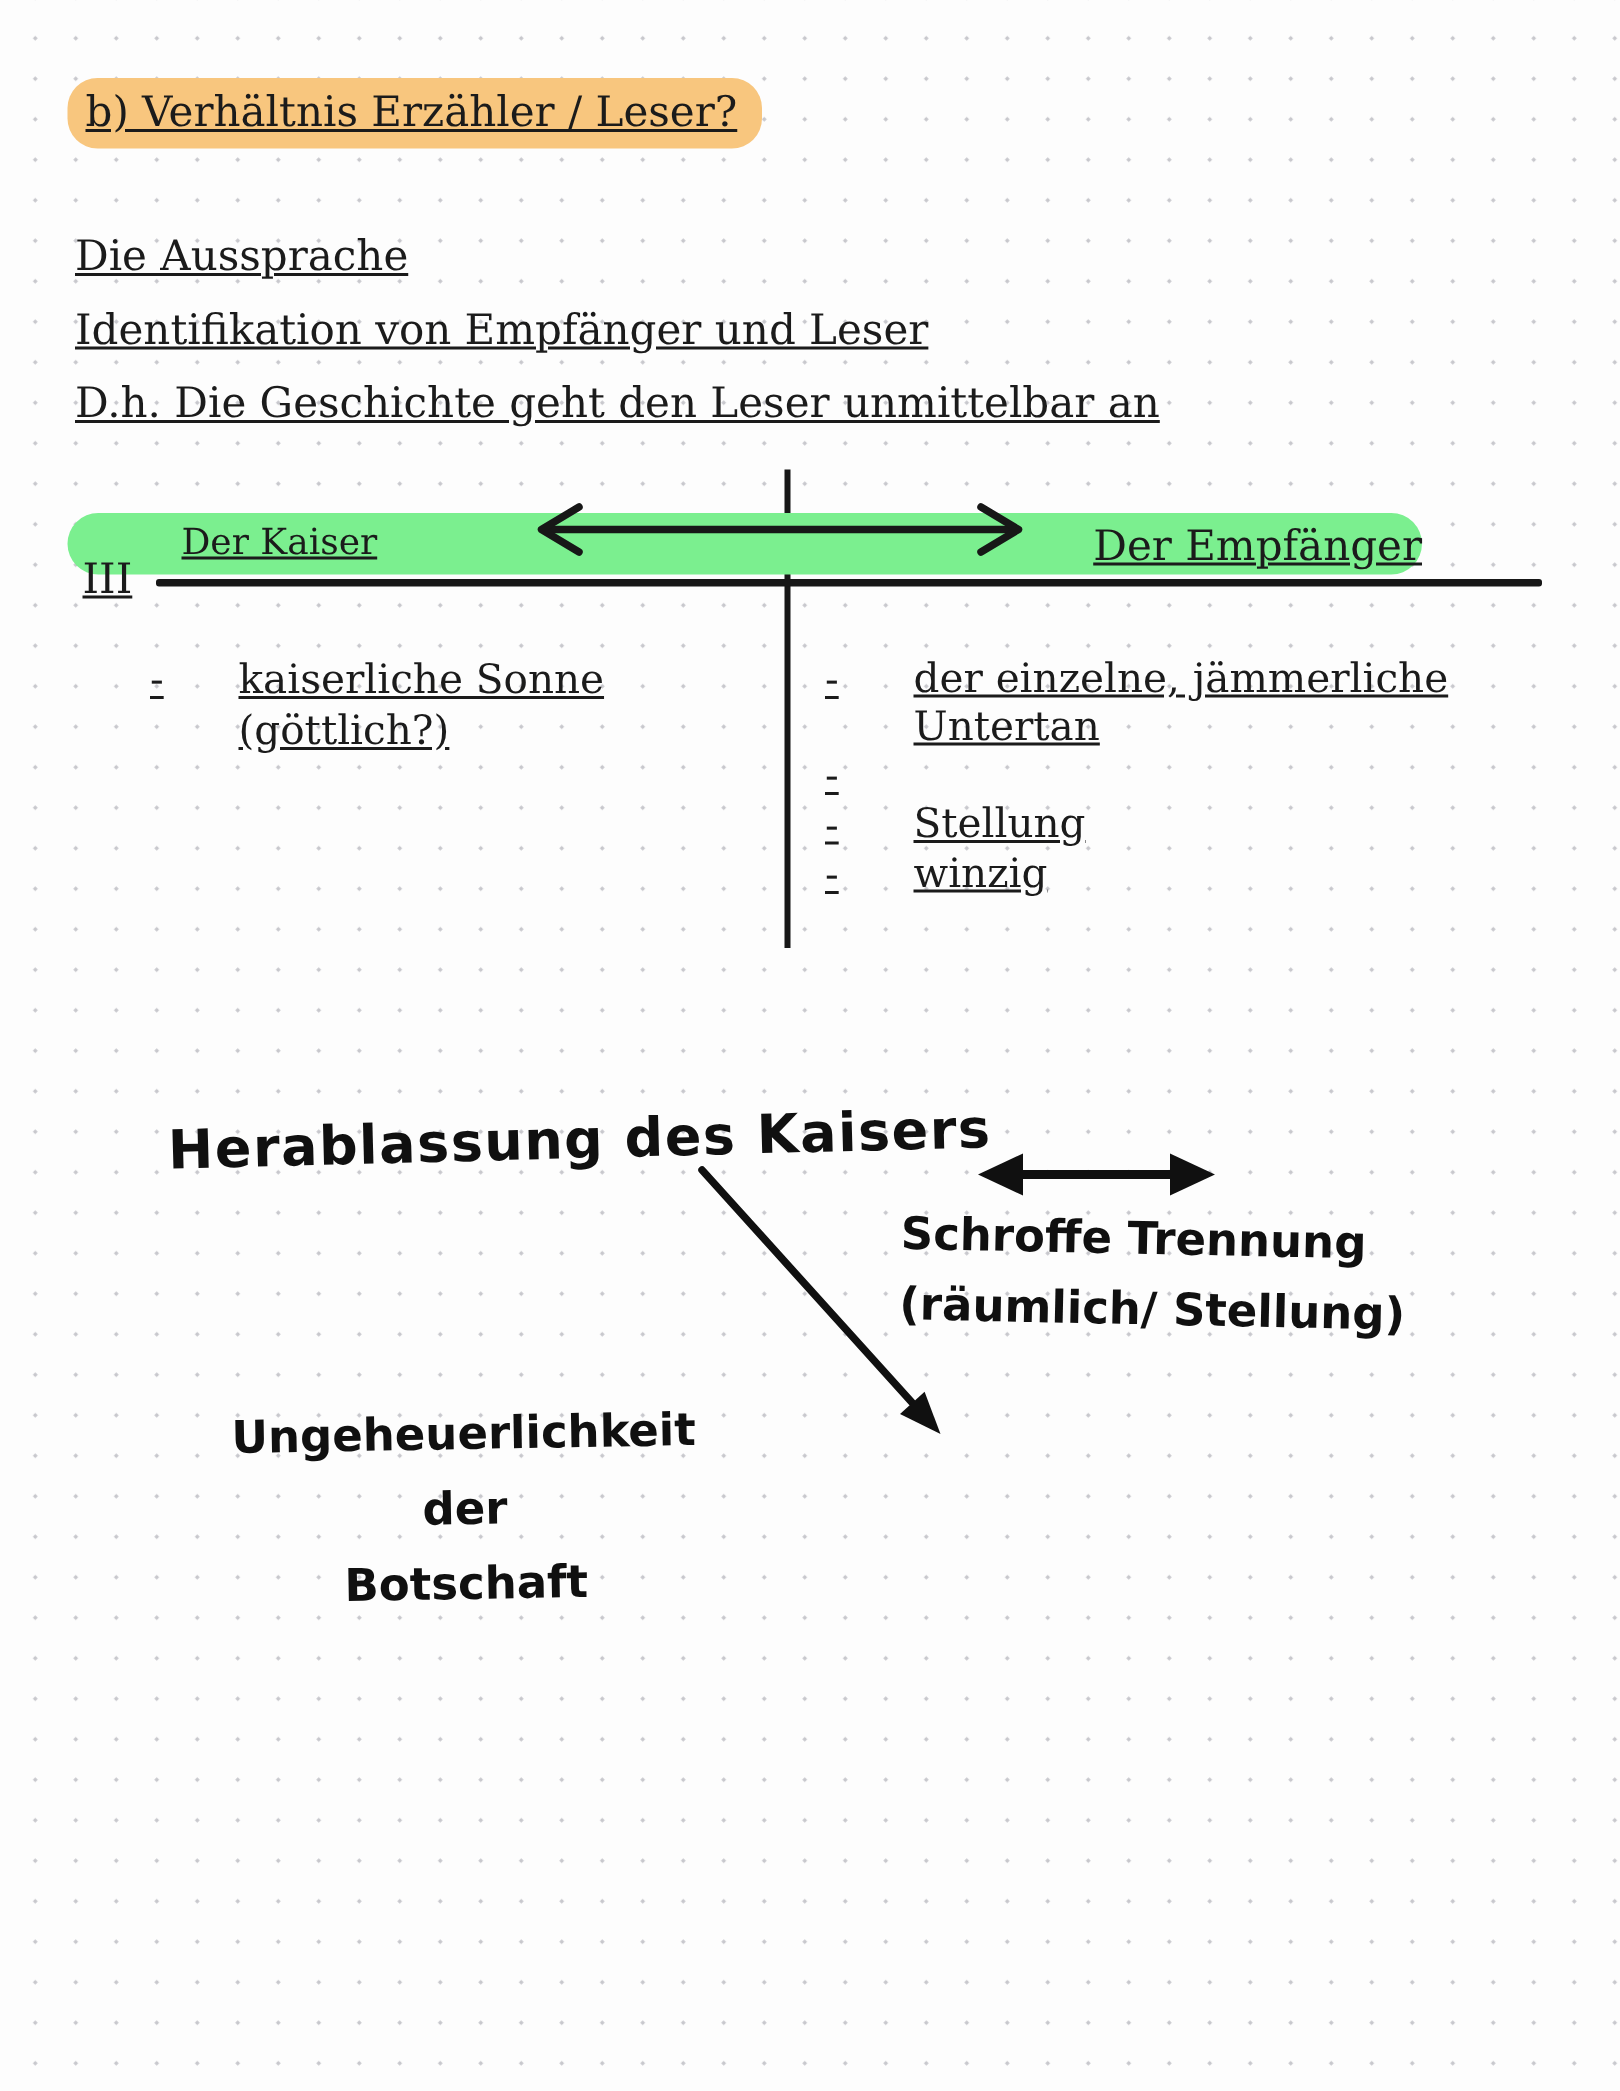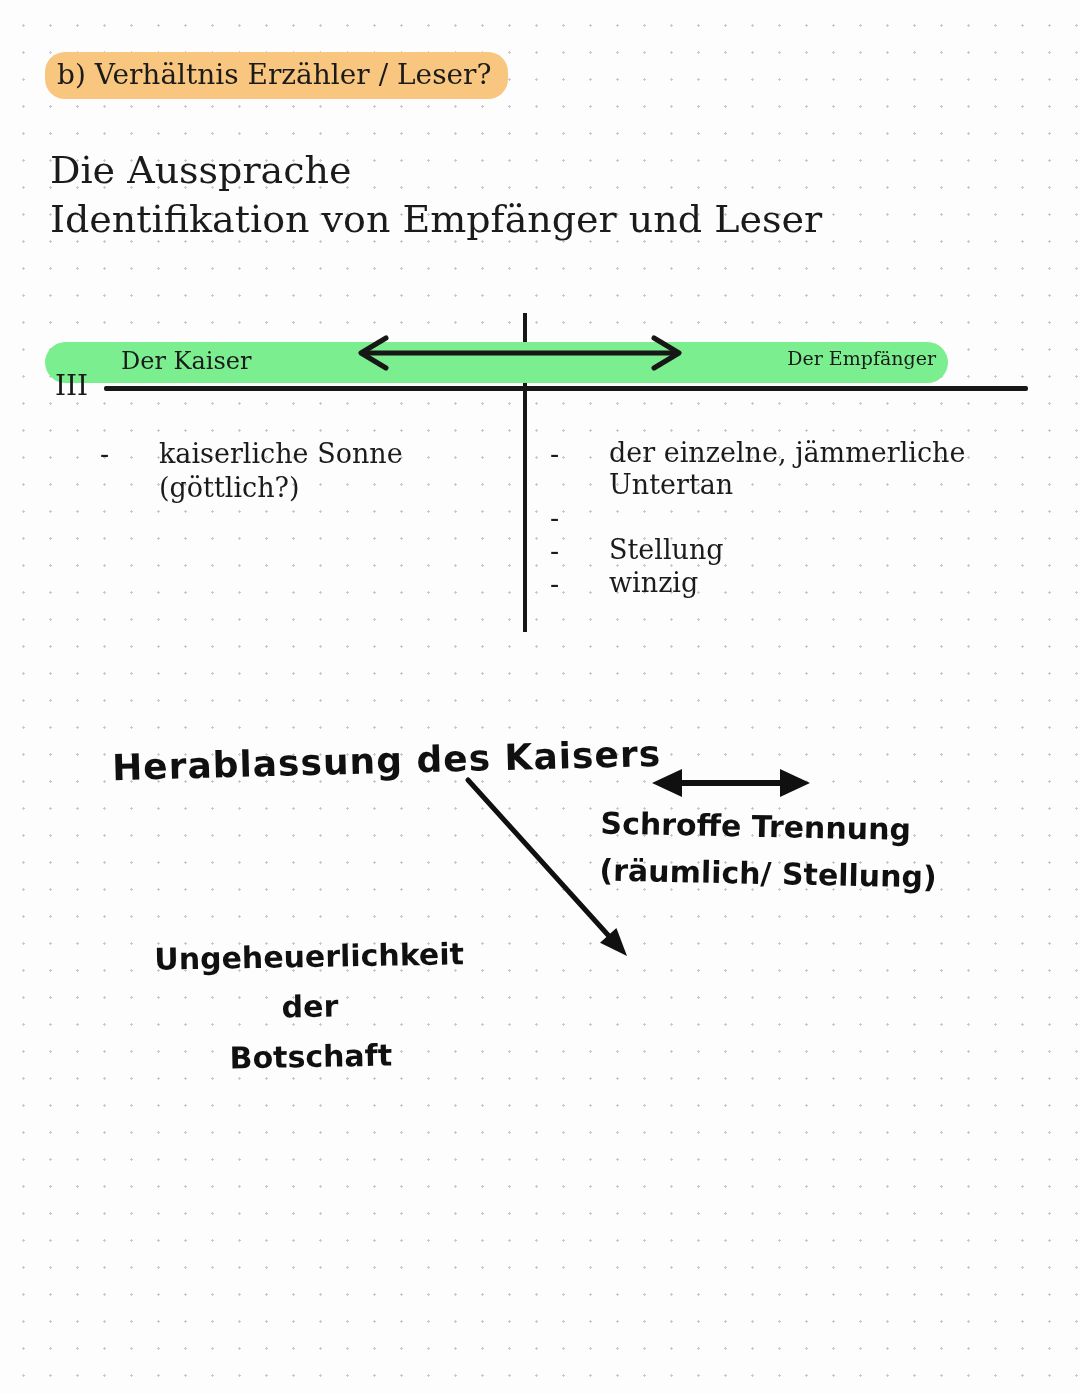--- a/index.html
+++ b/index.html
@@ -11,52 +11,52 @@
     background-color: #fdfdfd;
     background-image: radial-gradient(circle, #c8c8cd 1.3px, rgba(0,0,0,0) 1.4px);
     background-size: 27px 27px;
     background-position: 10px 12px;
     overflow: hidden;
     font-family: "DejaVu Serif", serif;
     color: #1b1b1b;
   }
 
   
-  .typed { font-family: "DejaVu Serif", serif; font-size: 27px; color: #1b1b1b; }
+  .typed { font-family: "DejaVu Serif", serif; font-size: 27px; color: #1b1b1b; text-decoration: underline; }
 
   .heading-highlight {
     position: absolute;
     left: 45px; top: 52px;
     background: #f8c67e;
     border-radius: 20px;
     padding: 6px 16px 8px 12px;
     font-size: 28px;
     white-space: nowrap;
   }
 
   .intro { position: absolute; left: 50px; top: 146px; }
-  .intro-line { font-size: 38px; line-height: 49px; white-space: nowrap; }
+  .intro-line { font-size: 28px; line-height: 49px; white-space: nowrap; }
 
   .vline {
     position: absolute;
     left: 523px; top: 313px;
     width: 4px; height: 319px;
     background: #171717;
   }
 
   .green-band {
     position: absolute;
     left: 45px; top: 342px;
     width: 903px; height: 41px;
     background: #7bef8f;
     border-radius: 21px;
   }
   .green-band .numeral { position: absolute; left: 10px; top: 5px; font-size: 28px; margin-top: 22px; }
   .green-band .left-header { position: absolute; left: 76px; top: 5px; font-size: 24px; }
-  .green-band .right-header { position: absolute; right: 12px; top: 5px; font-size: 19px; }
+  .green-band .right-header { position: absolute; right: 0; top: 5px; font-size: 28px; }
 
   .underline {
     position: absolute;
     left: 104px; top: 386px;
     width: 924px; height: 5px;
     background: #171717;
     border-radius: 2px;
   }
 
   .arrow-svg { position: absolute; }
@@ -85,20 +85,21 @@
 </head>
 <body>
 
 <div class="page">
 
   <div class="heading-highlight typed">b) Verhältnis Erzähler / Leser?</div>
 
   <div class="intro">
     <div class="intro-line typed">Die Aussprache</div>
     <div class="intro-line typed">Identifikation von Empfänger und Leser</div>
+    <div class="intro-line typed">D.h. Die Geschichte geht den Leser unmittelbar an</div>
   </div>
 
   <div class="vline"></div>
 
   <div class="green-band">
     <span class="numeral typed">III</span>
     <span class="left-header typed">Der Kaiser</span>
     <span class="right-header typed">Der Empfänger</span>
   </div>
 

